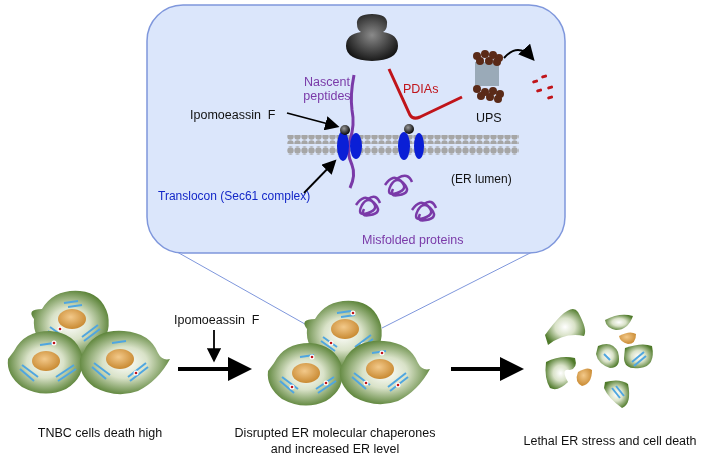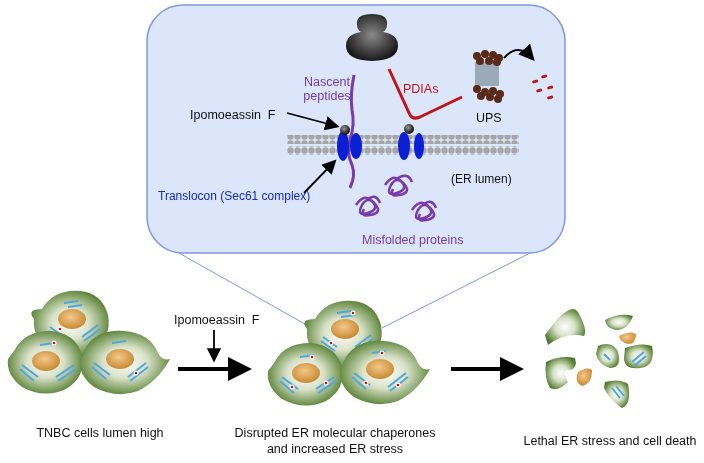--- a/index.html
+++ b/index.html
@@ -242,21 +242,21 @@
   </g>
 
   <line x1="214" y1="330" x2="214" y2="359" stroke="#000" stroke-width="1.8" marker-end="url(#arrowBlk)"></line>
   <line x1="178" y1="369" x2="240" y2="369" stroke="#000" stroke-width="4" marker-end="url(#arrowBig)"></line>
   <line x1="451" y1="369" x2="512" y2="369" stroke="#000" stroke-width="4" marker-end="url(#arrowBig)"></line>
 
   <text class="lbl" x="174" y="324" font-size="12.5" fill="#111" xml:space="preserve">Ipomoeassin  F</text>
 </svg>
 
 <div class="caption" style="left:10px; top:425px; width:180px;">
-  <div>TNBC cells lumen high</div>
+  <div>TNBC cells death high</div>
 </div>
 <div class="caption" style="left:220px; top:425px; width:230px;">
   <div>Disrupted ER molecular chaperones</div>
-  <div>and increased ER stress</div>
+  <div>and increased ER level</div>
 </div>
 <div class="caption" style="left:510px; top:433px; width:200px;">
   <div>Lethal ER stress and cell death</div>
 </div>
 
 </body></html>

